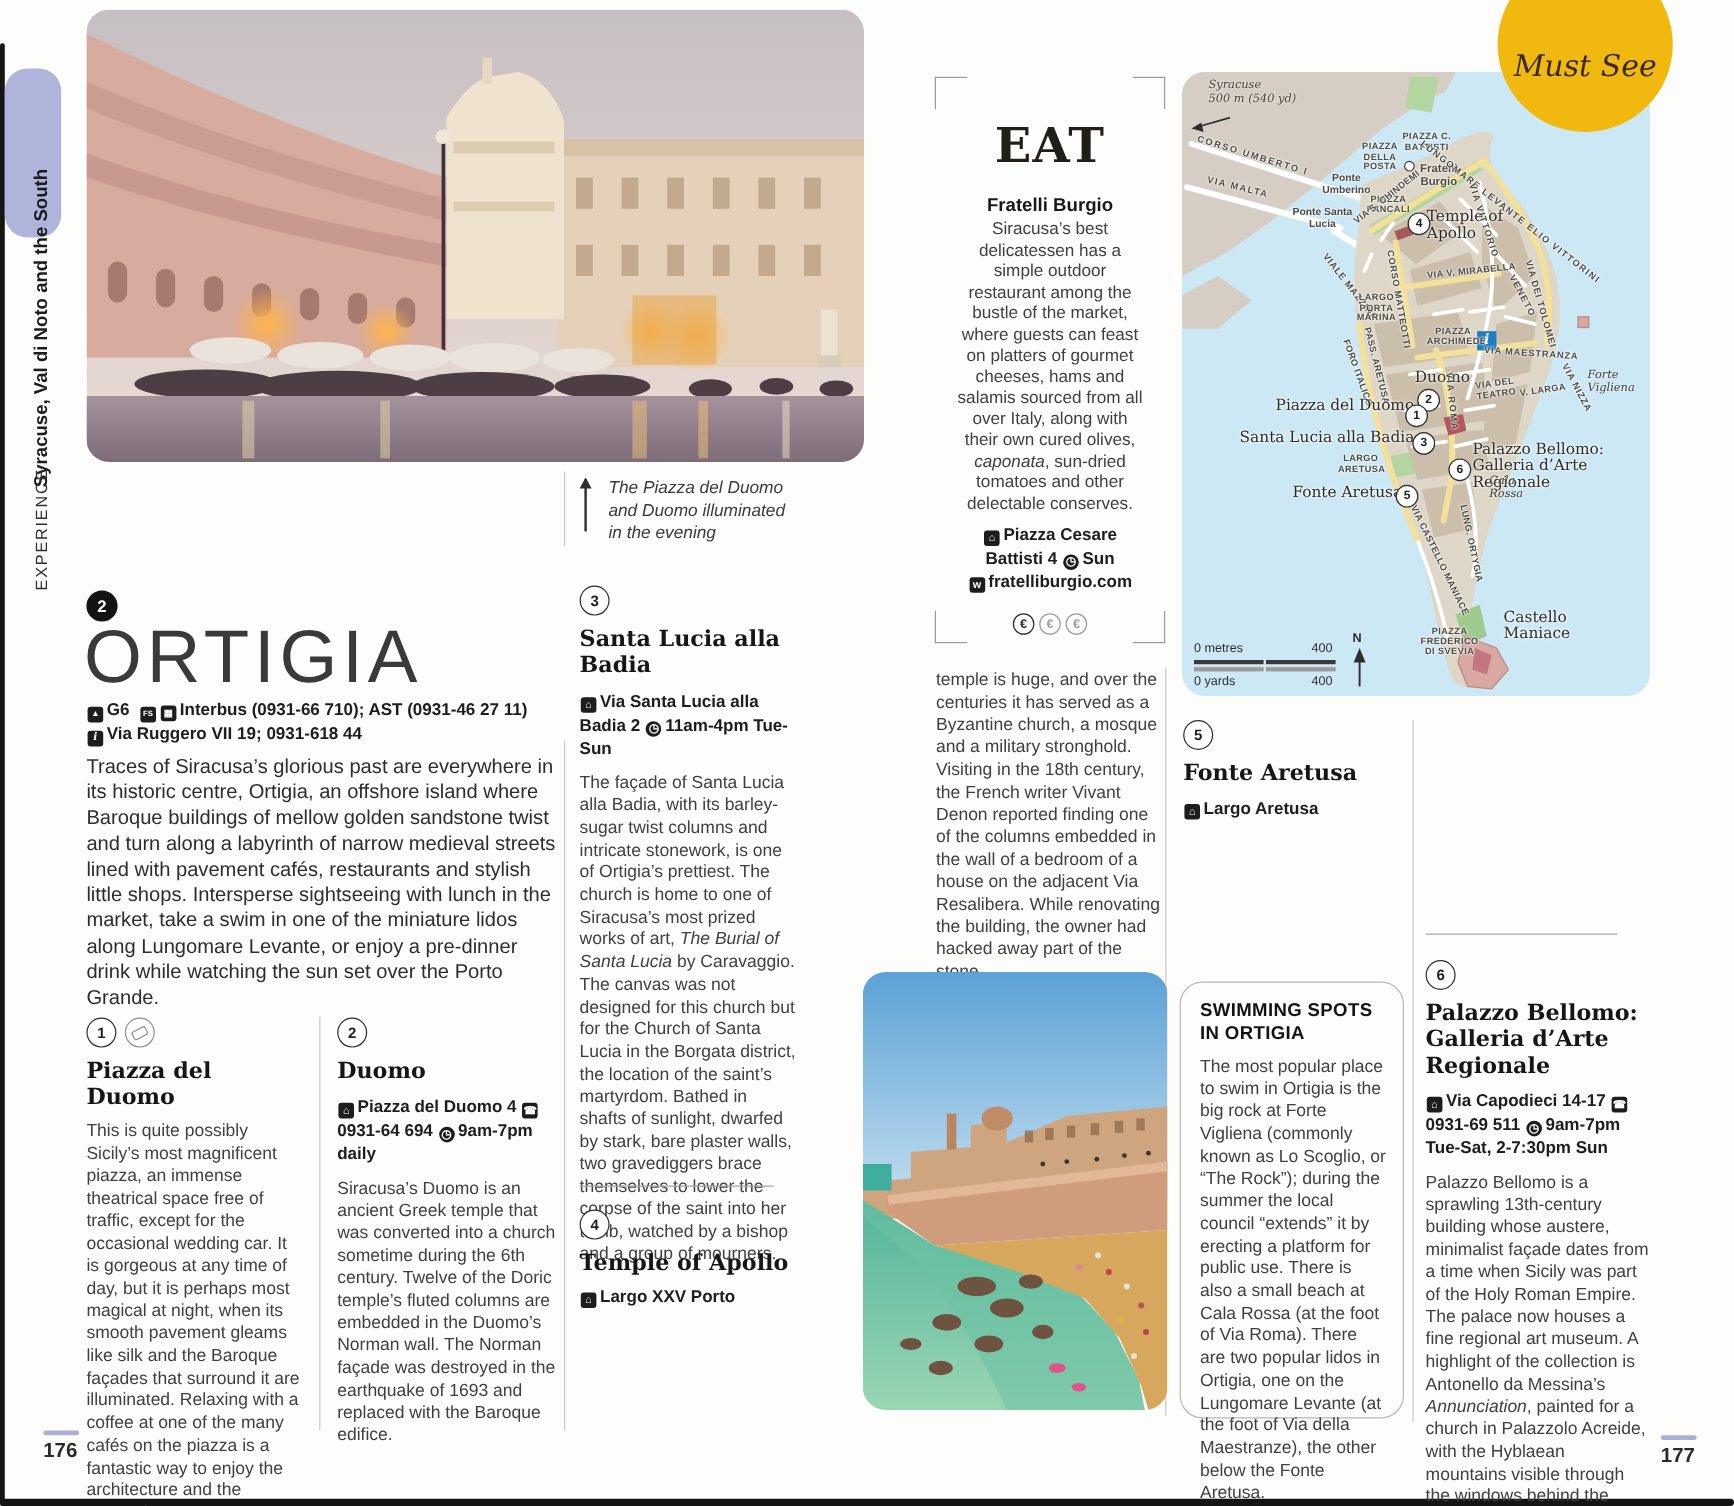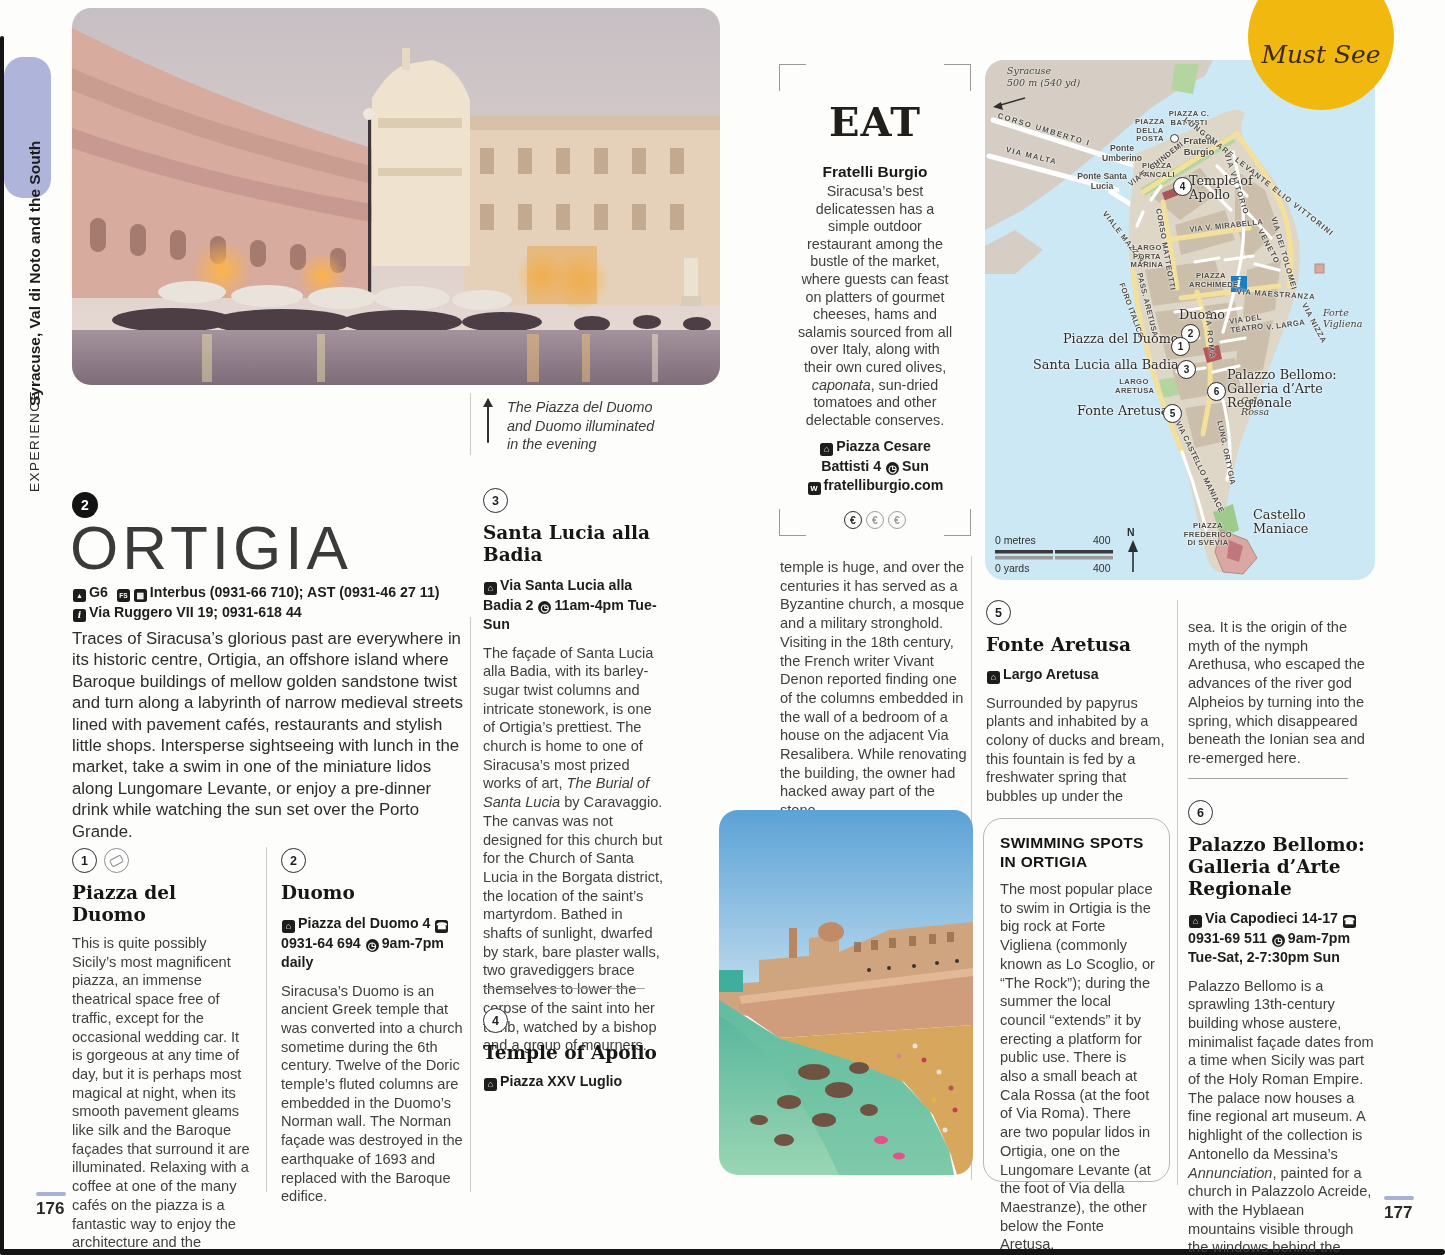--- a/index.html
+++ b/index.html
@@ -218,21 +218,21 @@
     </div>
     <div class="body-t" style="margin-top:9px;"><span>The façade of Santa Lucia alla Badia, with its barley-sugar twist columns and intricate stonework, is one of Ortigia’s prettiest. The church is home to one of Siracusa’s most prized works of art, </span><span class="it">The Burial of Santa Lucia</span><span> by Caravaggio. The canvas was not designed for this church but for the Church of Santa Lucia in the Borgata district, the location of the saint’s martyrdom. Bathed in shafts of sunlight, dwarfed by stark, bare plaster walls, two gravediggers brace themselves to lower the corpse of the saint into her tomb, watched by a bishop and a group of mourners.</span></div>
   </div>
 
   <div class="a hdiv" style="left:483px;top:988px;width:162px;"></div>
 
   <div class="a" style="left:483px;top:1008px;width:182px;">
     <div class="num-c">4</div>
     <div class="sec-h" style="margin-top:9px;">Temple of Apollo</div>
     <div class="info-t" style="margin-top:8px;">
-      <span class="icon">⌂</span><span>Piazza XXV Luglio</span>
+      <span class="icon">⌂</span><span>Largo XXV Porto</span>
     </div>
   </div>
 
   <div class="a lav-dash" style="left:36px;top:1192px;"></div>
   <div class="a pgnum" style="left:36px;top:1199px;">176</div>
 
   <div class="a" style="left:779px;top:64px;width:192px;height:472px;">
     <div class="corner c-tl"></div>
       <div class="corner c-tr"></div>
       <div class="corner c-bl"></div>
@@ -327,29 +327,27 @@
         </g>
     </svg>
   </div>
 
   <div class="a" style="left:986px;top:600px;width:184px;">
     <div class="num-c">5</div>
     <div class="sec-h" style="margin-top:9px;">Fonte Aretusa</div>
     <div class="info-t" style="margin-top:9px;">
       <span class="icon">⌂</span><span>Largo Aretusa</span>
     </div>
-    <div class="body-t" style="margin-top:9px;">Surrounded by papyrus plants and inhabited by a colony of ducks and bream, this fountain is fed by a freshwater spring that bubbles up under the</div>
   </div>
 
   <div class="a" style="left:983px;top:818px;width:187px;height:364px;border:1.3px solid #b8b8b2;box-sizing:border-box;padding:14px 14px 0 16px;">
     <div class="box-h">SWIMMING SPOTS IN ORTIGIA</div>
     <div class="body-t" style="margin-top:9px;">The most popular place to swim in Ortigia is the big rock at Forte Vigliena (commonly known as Lo Scoglio, or “The Rock”); during the summer the local council “extends” it by erecting a platform for public use. There is also a small beach at Cala Rossa (at the foot of Via Roma). There are two popular lidos in Ortigia, one on the Lungomare Levante (at the foot of Via della Maestranze), the other below the Fonte Aretusa.</div>
   </div>
 
-  <div class="a body-t" style="left:1188px;top:618px;width:182px;">sea. It is the origin of the myth of the nymph Arethusa, who escaped the advances of the river god Alpheios by turning into the spring, which disappeared beneath the Ionian sea and re-emerged here.</div>
   <div class="a hdiv" style="left:1188px;top:778px;width:160px;"></div>
 
   <div class="a" style="left:1188px;top:800px;width:186px;">
     <div class="num-c">6</div>
     <div class="sec-h" style="margin-top:9px;">Palazzo Bellomo: Galleria d’Arte Regionale</div>
     <div class="info-t" style="margin-top:9px;">
       <span class="icon">⌂</span><span>Via Capodieci 14-17</span>
       <span class="icon">☎</span><span>0931-69 511</span>
       <span class="icon round">◷</span><span>9am-7pm Tue-Sat, 2-7:30pm Sun</span>
     </div>

